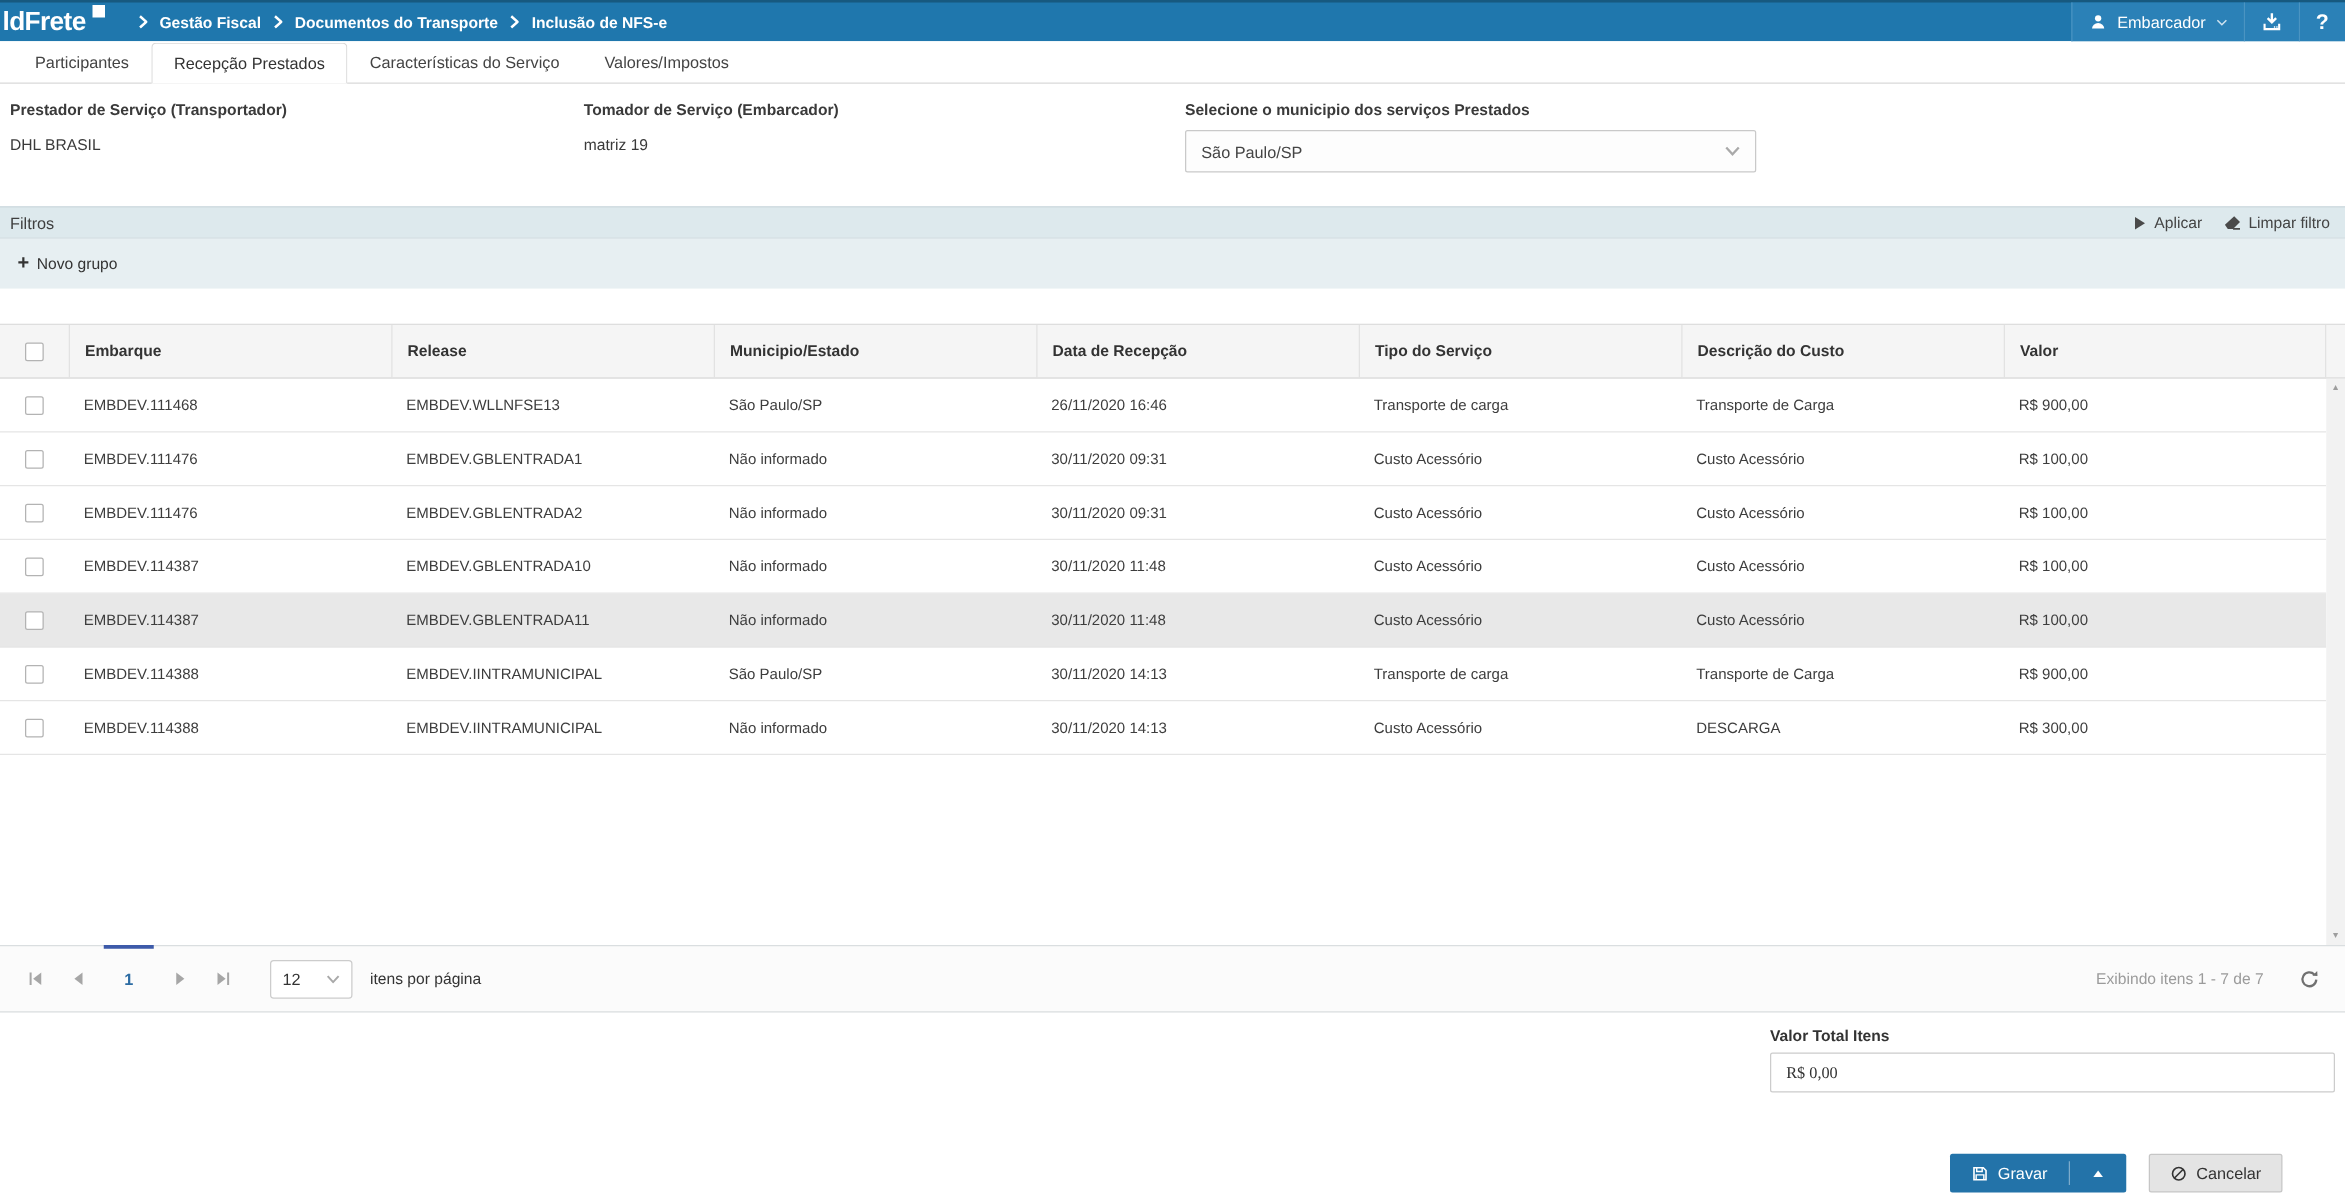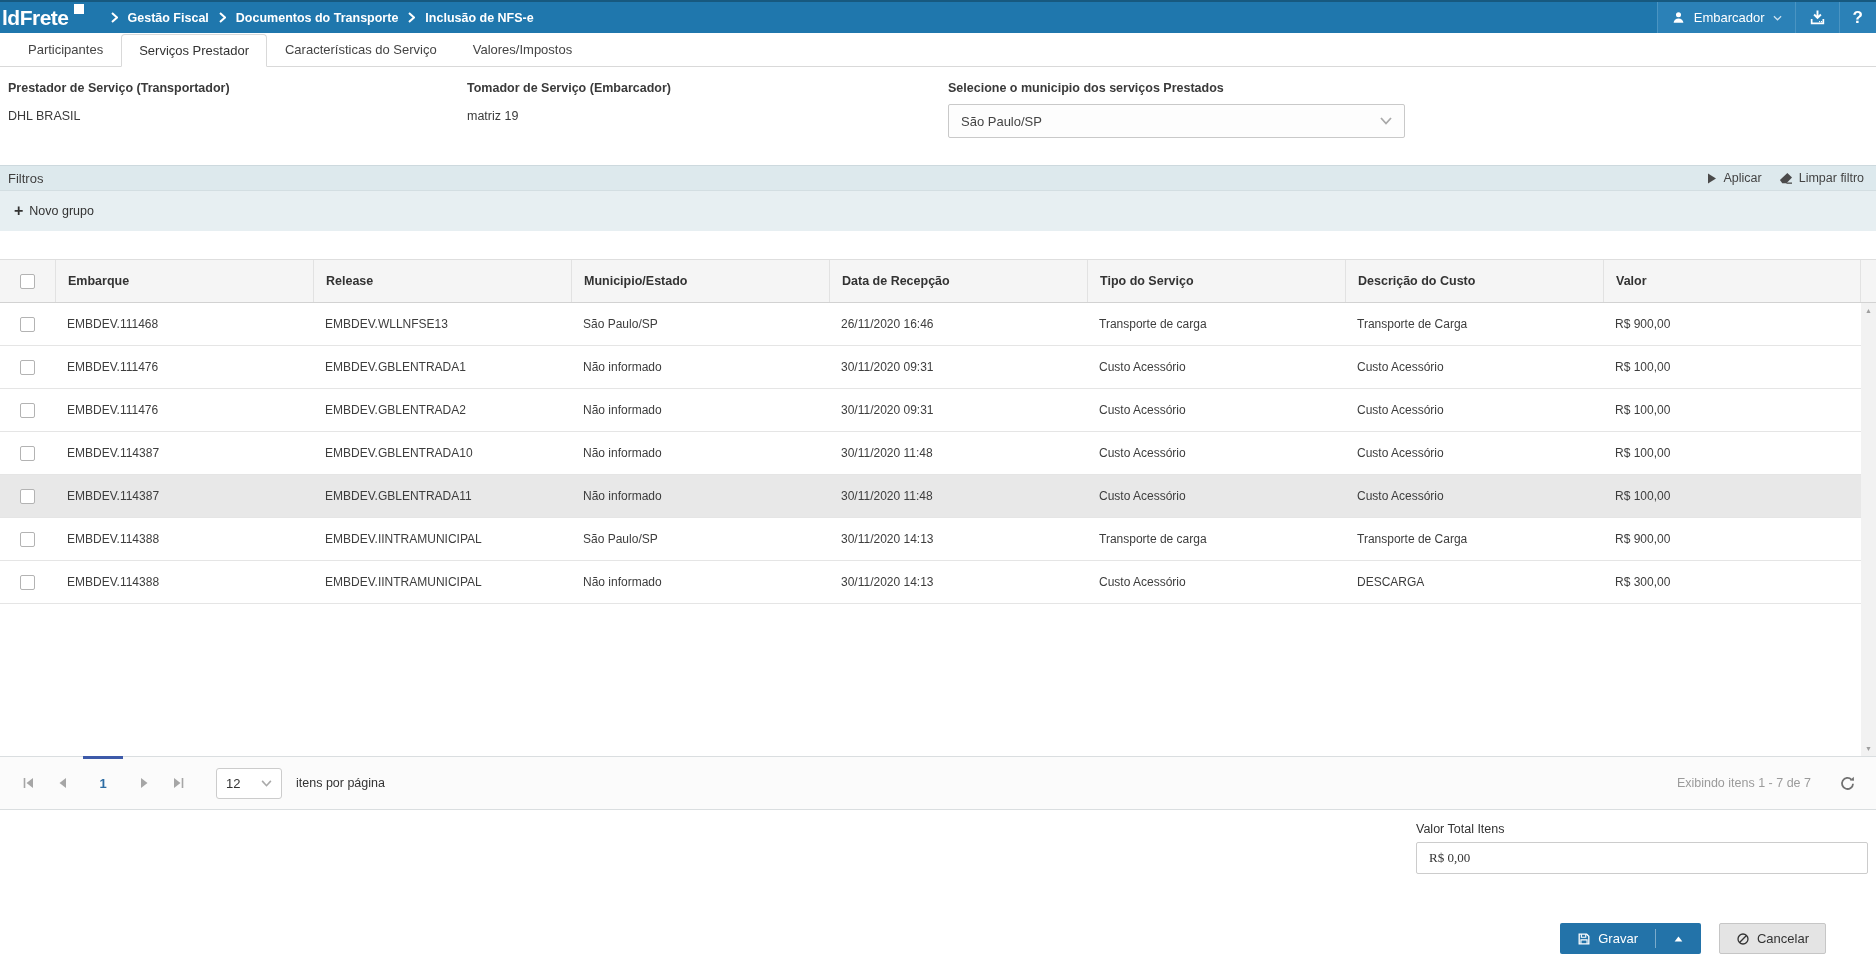--- a/index.html
+++ b/index.html
@@ -88,21 +88,21 @@
   .pg-size { width:66px; height:31px; border:1px solid #ccc; border-radius:3px; background:#fff;
              display:flex; align-items:center; justify-content:space-between; padding:0 9px;
              font-size:13px; color:#333; margin:0 14px; cursor:pointer; }
   .pg-label { font-size:12.5px; color:#333; }
   .pg-right { margin-left:auto; display:flex; align-items:center; gap:28px; }
   .pg-summary { color:#9b9b9b; font-size:12.5px; }
   .pg-refresh { cursor:pointer; }
 
   
   .footer-total { width:452px; margin:12px 8px 0 auto; }
-  .ft-label { font-size:12.5px; font-weight:400; color:#333; }
+  .ft-label { font-size:12.5px; font-weight:700; color:#333; }
   .ft-input { margin-top:6px; width:100%; height:32px; border:1px solid #ccc; border-radius:2px;
               padding:0 12px; font-size:13px; color:#333; font-family:Liberation Serif, serif; background:#fff; }
   .actions { display:flex; justify-content:flex-end; gap:18px; margin:49px 50px 0 0; }
   .btn-save { display:flex; align-items:stretch; background:#2373a9; border-radius:2px; color:#fff;
               height:31px; cursor:pointer; }
   .btn-save-main { display:flex; align-items:center; gap:7px; padding:0 17px; font-size:13px; }
   .btn-save-divider { width:1px; background:rgba(255,255,255,.4); margin:6px 0; }
   .btn-save-caret { width:45px; display:flex; align-items:center; justify-content:center; }
   .btn-cancel { display:flex; align-items:center; gap:7px; height:31px; padding:0 16px;
                 background:#e4e4e4; border:1px solid #c6c6c6; border-radius:2px;
@@ -160,21 +160,21 @@
     <div class="tb-section">
       <span class="help-glyph">?</span>
     </div>
   </div>
 </div>
 
 <div class="tabbar">
 
     <div class="tab">Participantes</div>
 
-    <div class="tab active">Serviços Prestador</div>
+    <div class="tab active">Recepção Prestados</div>
 
     <div class="tab">Características do Serviço</div>
 
     <div class="tab">Valores/Impostos</div>
   </div>
 
 <div class="form-section">
   <div class="fcol1">
     <div class="flabel">Prestador de Serviço (Transportador)</div>
     <div class="fvalue">DHL BRASIL</div>

